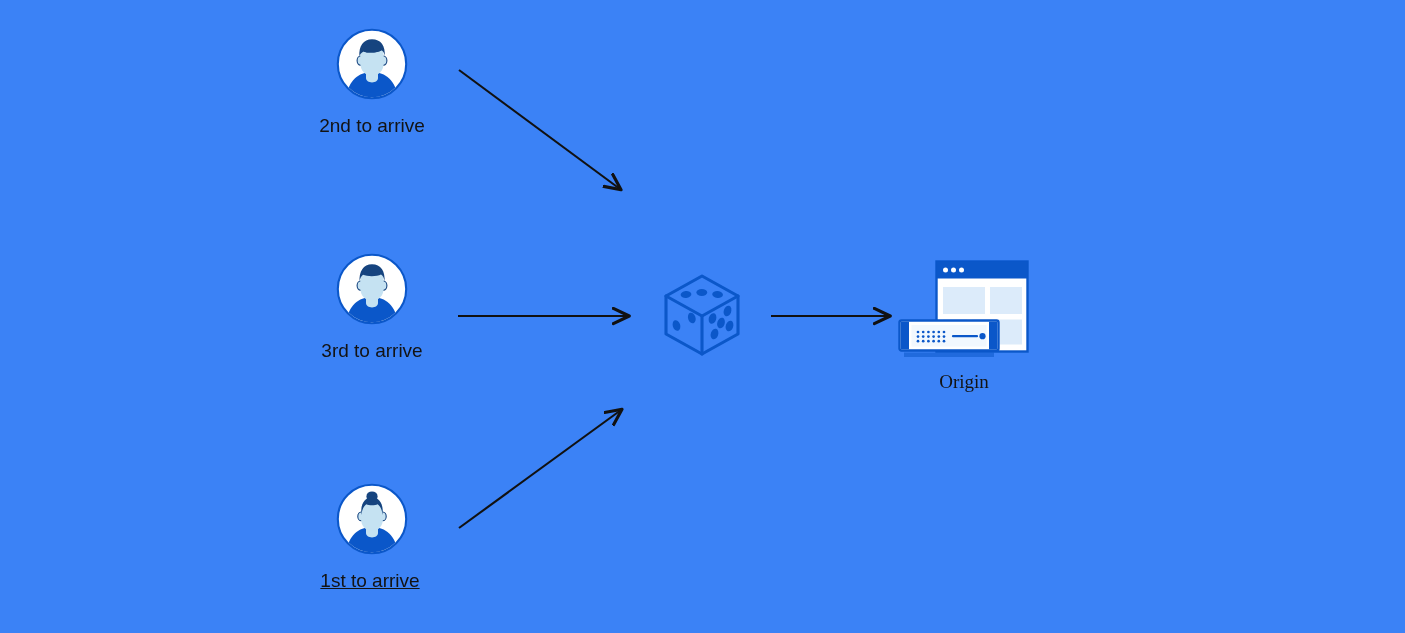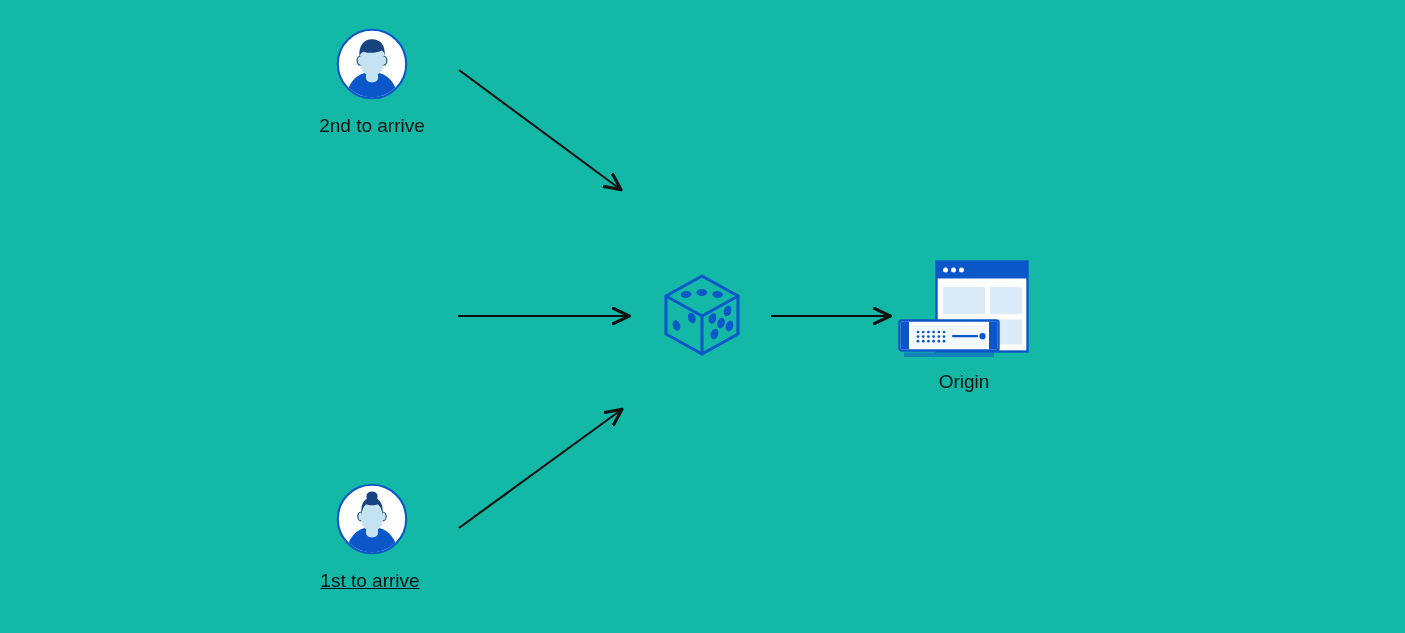--- a/index.html
+++ b/index.html
@@ -8,21 +8,21 @@
     background: #ffffff;
   }
   body {
     font-family: "Liberation Sans", sans-serif;
     -webkit-font-smoothing: antialiased;
   }
   #canvas {
     position: relative;
     width: 1405px;
     height: 633px;
-    background: #14b8a6;
+    background: #3b82f6;
     overflow: hidden;
   }
   .node {
     position: absolute;
   }
   .icon-box {
     position: relative;
   }
   .node-label {
     position: absolute;
@@ -84,20 +84,43 @@
                    C48.6 25.4 47.2 23.2 45.6 22.2 C41.8 24.8 32.6 25.4 27.4 23.4
                    C25.6 24.6 24 26 23.4 28.6 Z" fill="#16447f"></path>
           <path d="M27.4 23.4 C32.6 25.4 41.8 24.8 45.6 22.2 C44.4 19 40.8 16.4 36 16.4
                    C31.4 16.4 28.4 19.4 27.4 23.4 Z" fill="#16447f"></path>
         </g>
       </svg>
     </div>
     <div class="node-label" style="left:-84px; top:86px;">2nd to arrive</div>
   </div>
 
+  <div class="node" style="left:336px; top:253px;">
+    <div class="icon-box">
+      <svg width="72" height="72" viewBox="0 0 72 72">
+        <circle cx="36" cy="36" r="34.2" fill="#ffffff" stroke="#0b57c9" stroke-width="2.1"></circle>
+        <clipPath id="clip3rd">
+            <circle cx="36" cy="36" r="33.2"></circle>
+          </clipPath>
+        <g clip-path="url(#clip3rd)">
+          <path d="M36 44 C22 44 12.5 53 9.5 70.5 L62.5 70.5 C59.5 53 50 44 36 44 Z" fill="#0b57c9"></path>
+          <path d="M30 40 L42 40 L42 50 C42 52.6 39.4 54.4 36 54.4 C32.6 54.4 30 52.6 30 50 Z" fill="#c5e2f2"></path>
+          <path d="M30 40 L42 40 L42 45.6 C39.8 47.4 32.2 47.4 30 45.6 Z" fill="#a8cfe6"></path>
+          <ellipse cx="24.6" cy="32.6" rx="3.5" ry="4.6" fill="#c5e2f2" stroke="#16447f" stroke-width="1.1"></ellipse>
+          <ellipse cx="47.4" cy="32.6" rx="3.5" ry="4.6" fill="#c5e2f2" stroke="#16447f" stroke-width="1.1"></ellipse>
+          <path d="M24.3 28 C24.3 17.6 29.6 12 36 12 C42.4 12 47.7 17.6 47.7 28 L47.7 34.5
+                   C47.7 43.2 42.6 47.6 36 47.6 C29.4 47.6 24.3 43.2 24.3 34.5 Z" fill="#c5e2f2"></path>
+          <path d="M23.6 29 C22.8 18.4 27.4 11.2 36 11.2 C44.8 11.2 49.4 18 48.6 29
+                   C48.2 25 46.8 22.6 45 21.6 C41.2 23.6 31.4 23.8 27 21.8
+                   C25.2 23 23.9 25.6 23.6 29 Z" fill="#16447f"></path>
+        </g>
+      </svg>
+    </div>
+    <div class="node-label" style="left:-84px; top:86px;">3rd to arrive</div>
+  </div>
 
   <div class="node" style="left:336px; top:483px;">
     <div class="icon-box">
       <svg width="72" height="72" viewBox="0 0 72 72">
         <circle cx="36" cy="36" r="34.2" fill="#ffffff" stroke="#0b57c9" stroke-width="2.1"></circle>
         <clipPath id="clip1st">
             <circle cx="36" cy="36" r="33.2"></circle>
           </clipPath>
         <g clip-path="url(#clip1st)">
           <path d="M36 44 C22 44 12.5 53 9.5 70.5 L62.5 70.5 C59.5 53 50 44 36 44 Z" fill="#0b57c9"></path>
@@ -188,16 +211,16 @@
             <circle cx="33.4" cy="83.2" r="1.35"></circle>
               <circle cx="38.6" cy="83.2" r="1.35"></circle>
             <circle cx="43.8" cy="83.2" r="1.35"></circle>
               <circle cx="49" cy="83.2" r="1.35"></circle>
           </g>
           <line x1="58" y1="78.2" x2="82" y2="78.2" stroke="#0b57c9" stroke-width="2.2" stroke-linecap="round"></line>
           <circle cx="87.5" cy="78.2" r="3.1" fill="#0b57c9"></circle>
         </g>
       </svg>
     </div>
-    <div class="node-label" style="left:-51px; top:112px;">Origin</div>
+    <div class="node-label" style="left:-51px; top:112px;font-family:Liberation Serif, serif;">Origin</div>
   </div>
 
 </div>
 
 </body></html>

